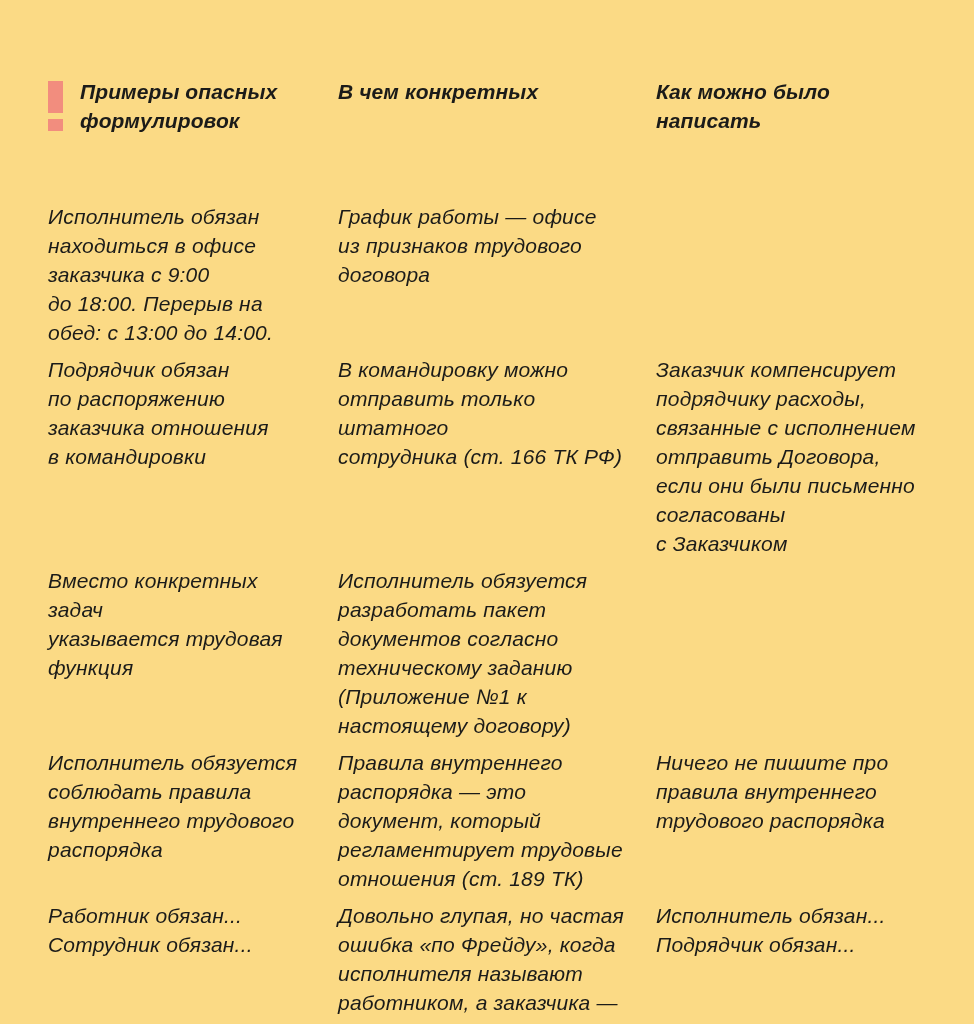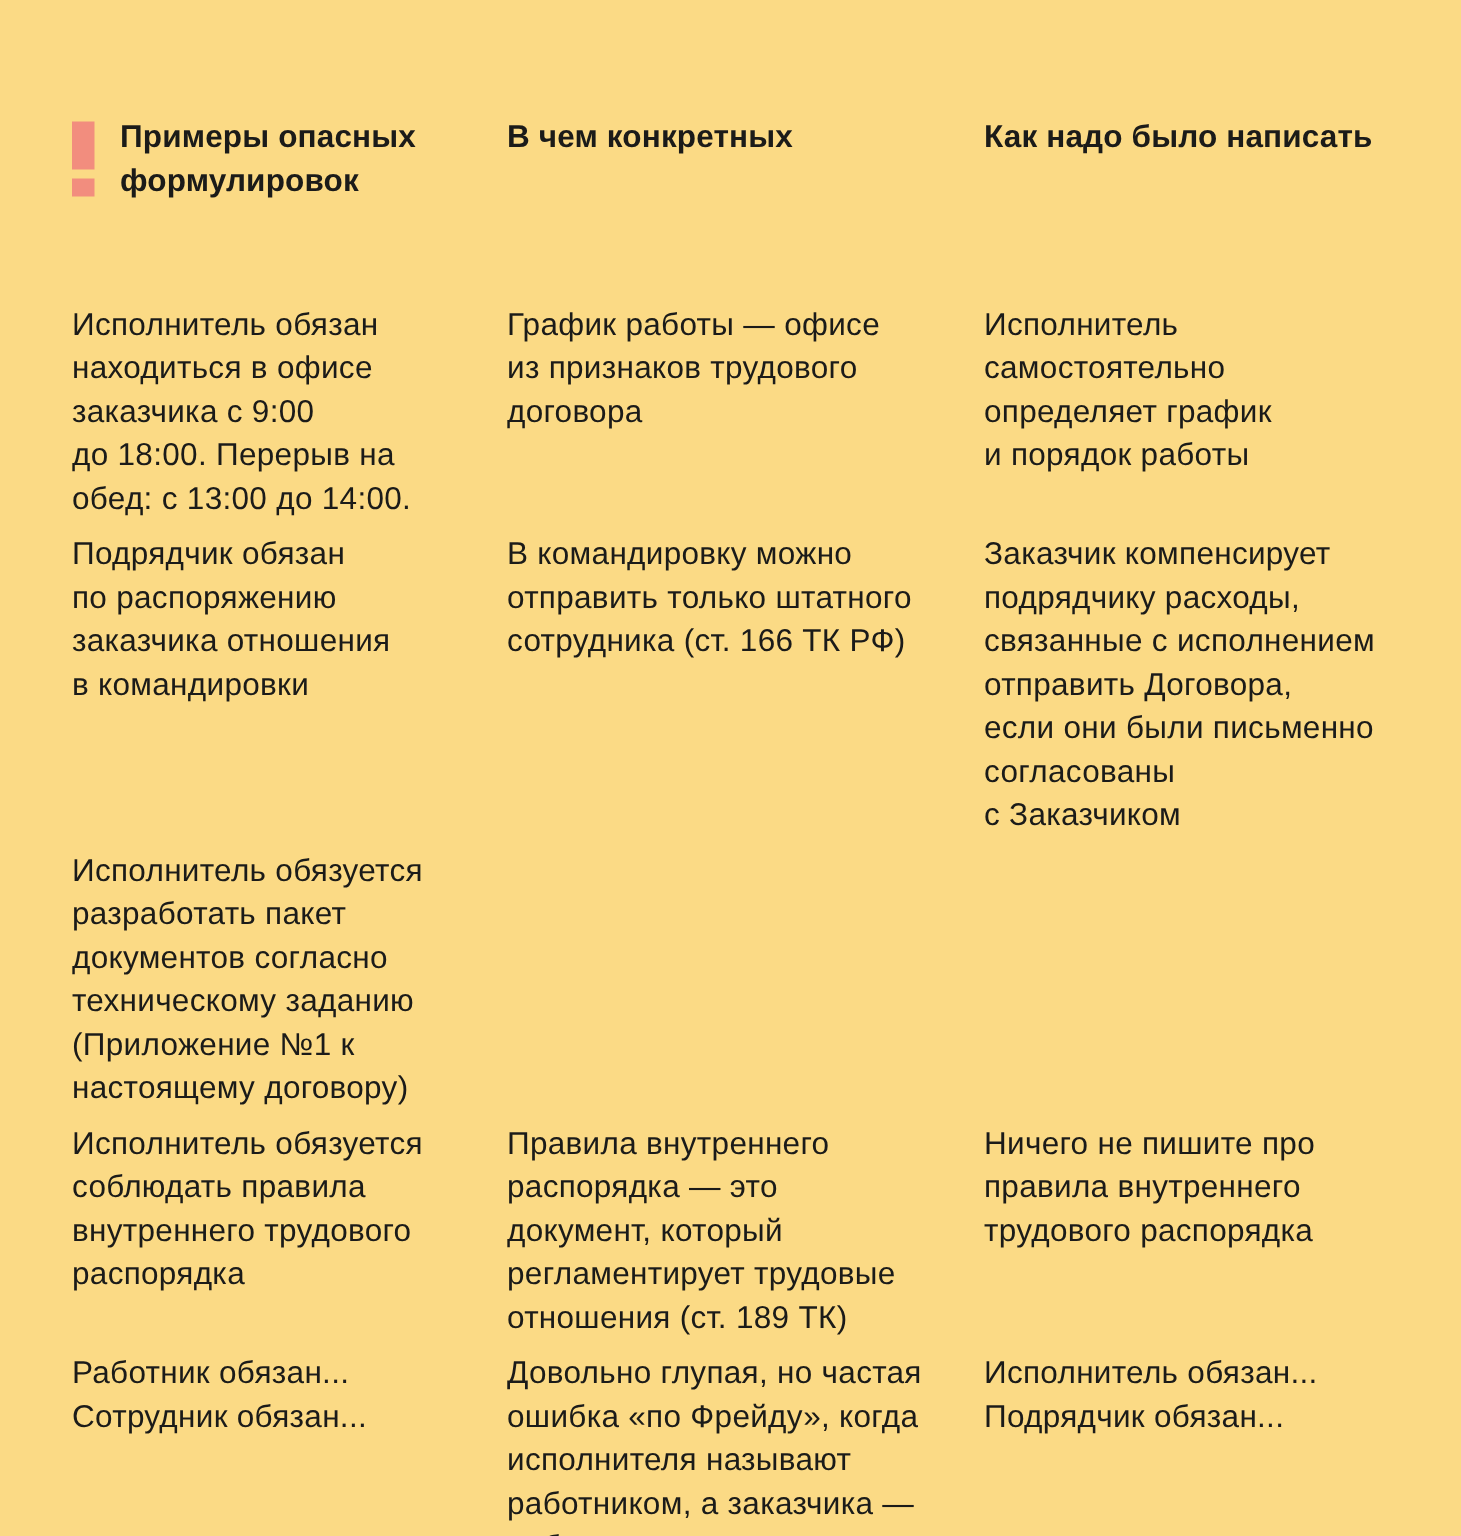--- a/index.html
+++ b/index.html
@@ -17,20 +17,21 @@
   .row {
     display: grid;
     grid-template-columns: 290px 318px 298px;
   }
   .cell {
     white-space: pre-line;
     font-size: 21px;
     line-height: 29px;
     letter-spacing: 0.2px;
     padding-right: 20px;
+    font-style: italic;
   }
   .header-row { margin-bottom: 38px; }
   .header-row .cell {
     font-weight: bold;
     letter-spacing: 0.1px;
   }
   .body-row + .body-row { margin-top: 8px; }
   .col1-header-wrap { display: flex; align-items: flex-start; }
   .excl {
     width: 15px;
@@ -65,57 +66,56 @@
           <span class="excl-dot"></span>
         </span>
         <span>Примеры опасных
 формулировок</span>
       </div>
     </div>
     <div class="cell">
       <span>В чем конкретных</span>
     </div>
     <div class="cell">
-      <span>Как надо было написать</span>
+      <span>Как можно было написать</span>
     </div>
   </div>
 
   <div class="row body-row">
     <div class="cell">Исполнитель обязан
 находиться в офисе
 заказчика с 9:00
 до 18:00. Перерыв на
 обед: с 13:00 до 14:00.</div>
     <div class="cell">График работы — офисе
 из признаков трудового
 договора</div>
-    <div class="cell">Исполнитель
-самостоятельно
-определяет график
-и порядок работы</div>
   </div>
 
   <div class="row body-row">
     <div class="cell">Подрядчик обязан
 по распоряжению
 заказчика отношения
 в командировки</div>
     <div class="cell">В командировку можно
 отправить только штатного
 сотрудника (ст. 166 ТК РФ)</div>
     <div class="cell">Заказчик компенсирует
 подрядчику расходы,
 связанные с исполнением
 отправить Договора,
 если они были письменно
 согласованы
 с Заказчиком</div>
   </div>
 
   <div class="row body-row">
+    <div class="cell">Вместо конкретных задач
+указывается трудовая
+функция</div>
     <div class="cell">Исполнитель обязуется
 разработать пакет
 документов согласно
 техническому заданию
 (Приложение №1 к
 настоящему договору)</div>
   </div>
 
   <div class="row body-row">
     <div class="cell">Исполнитель обязуется

